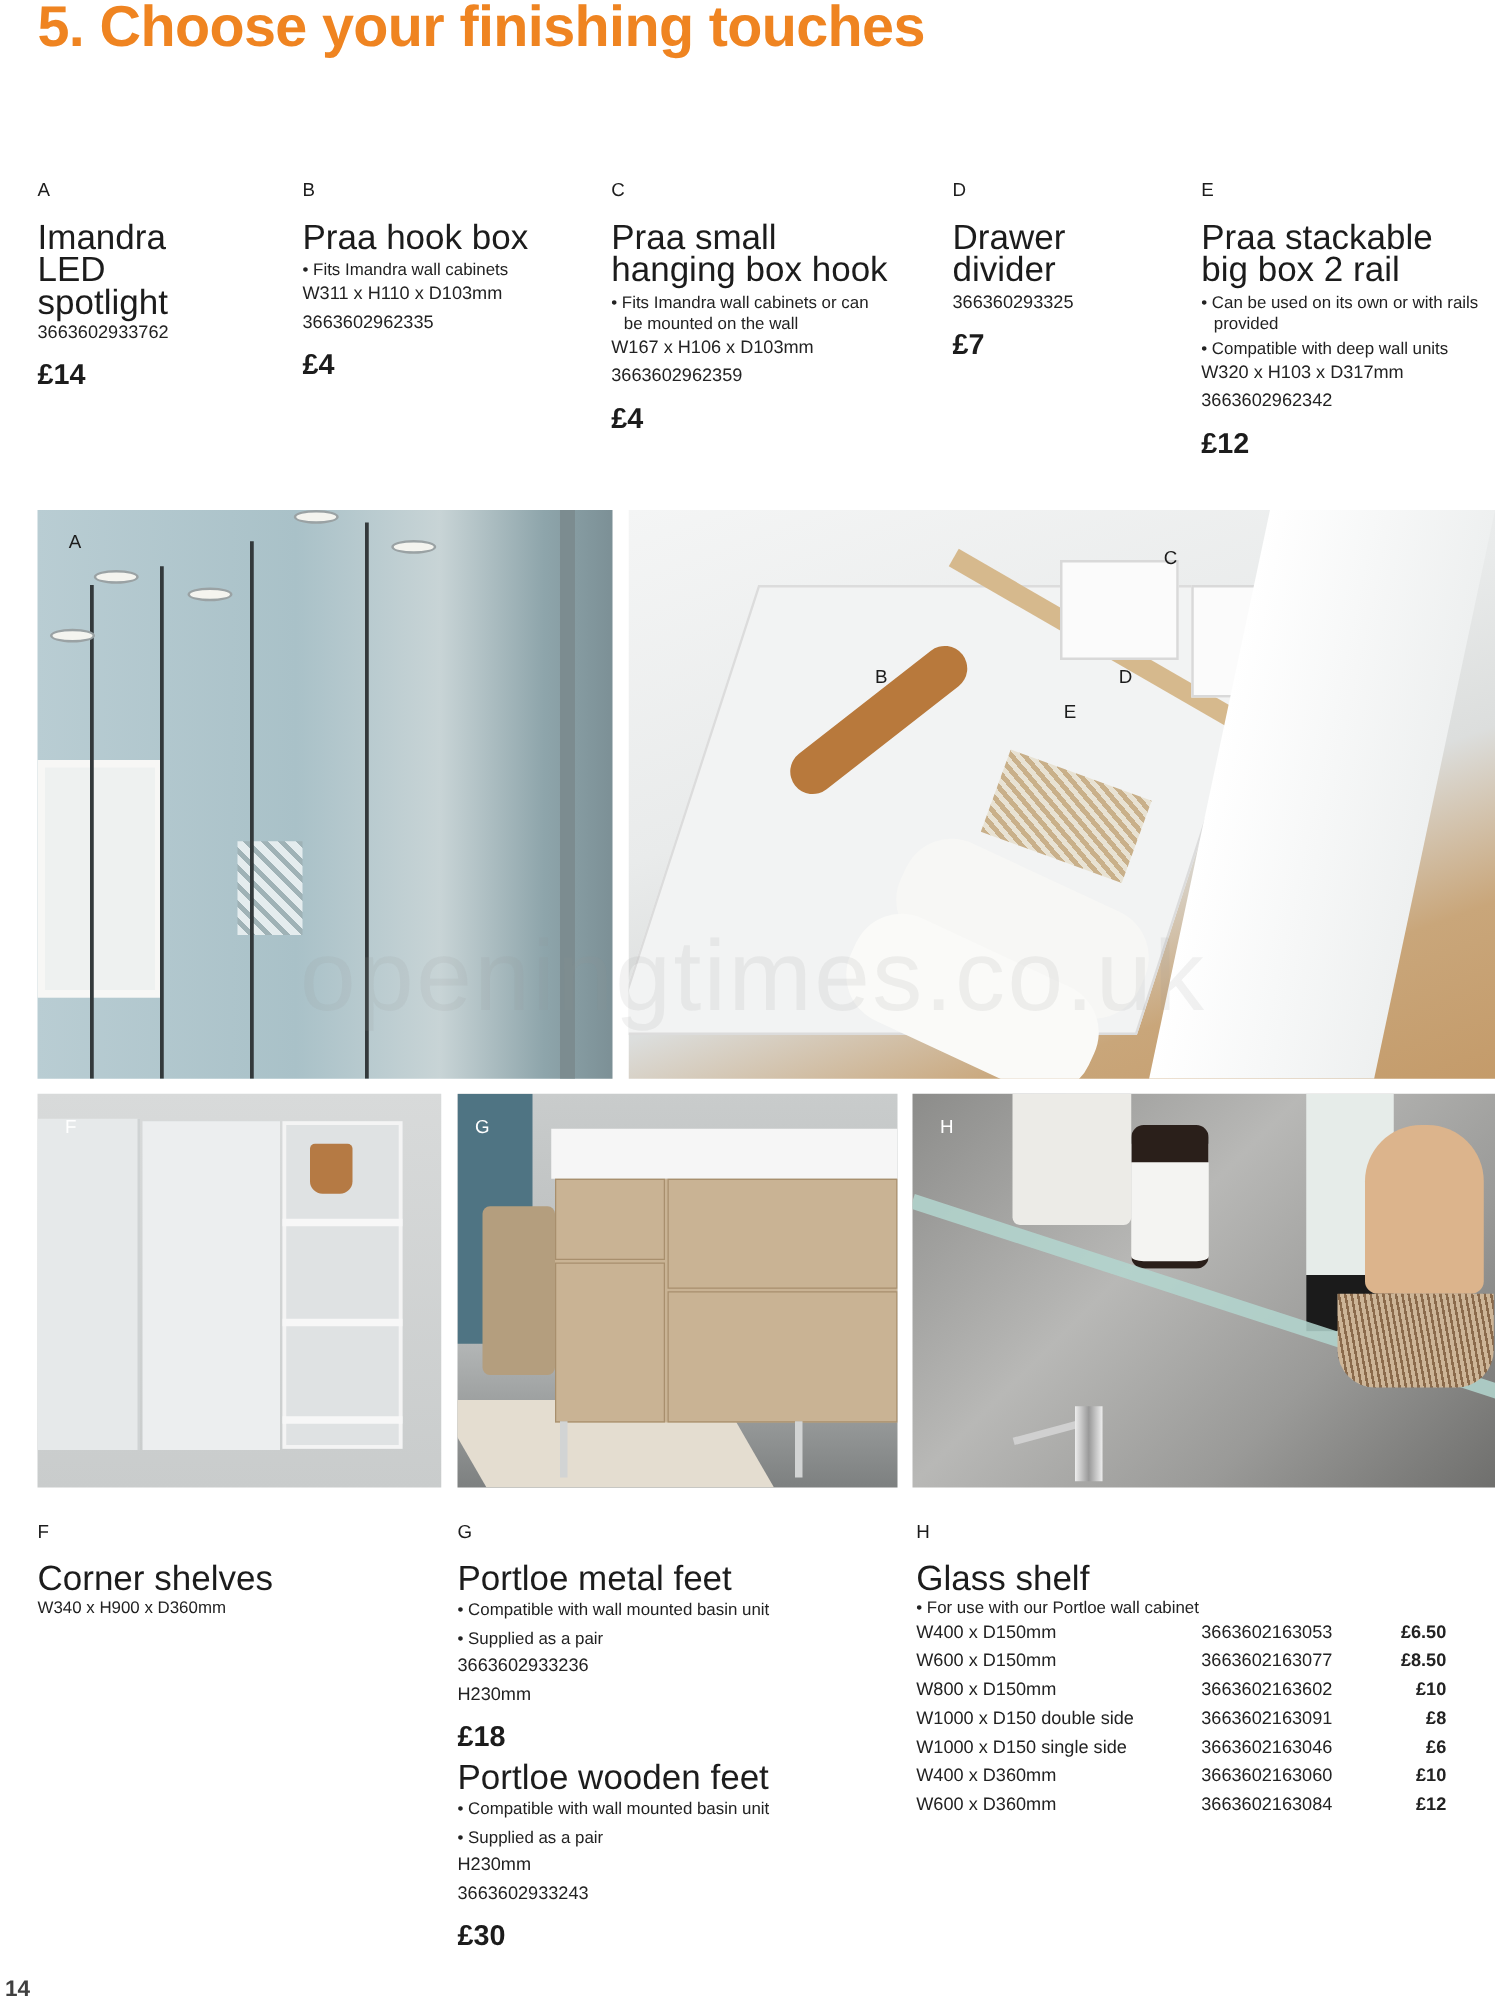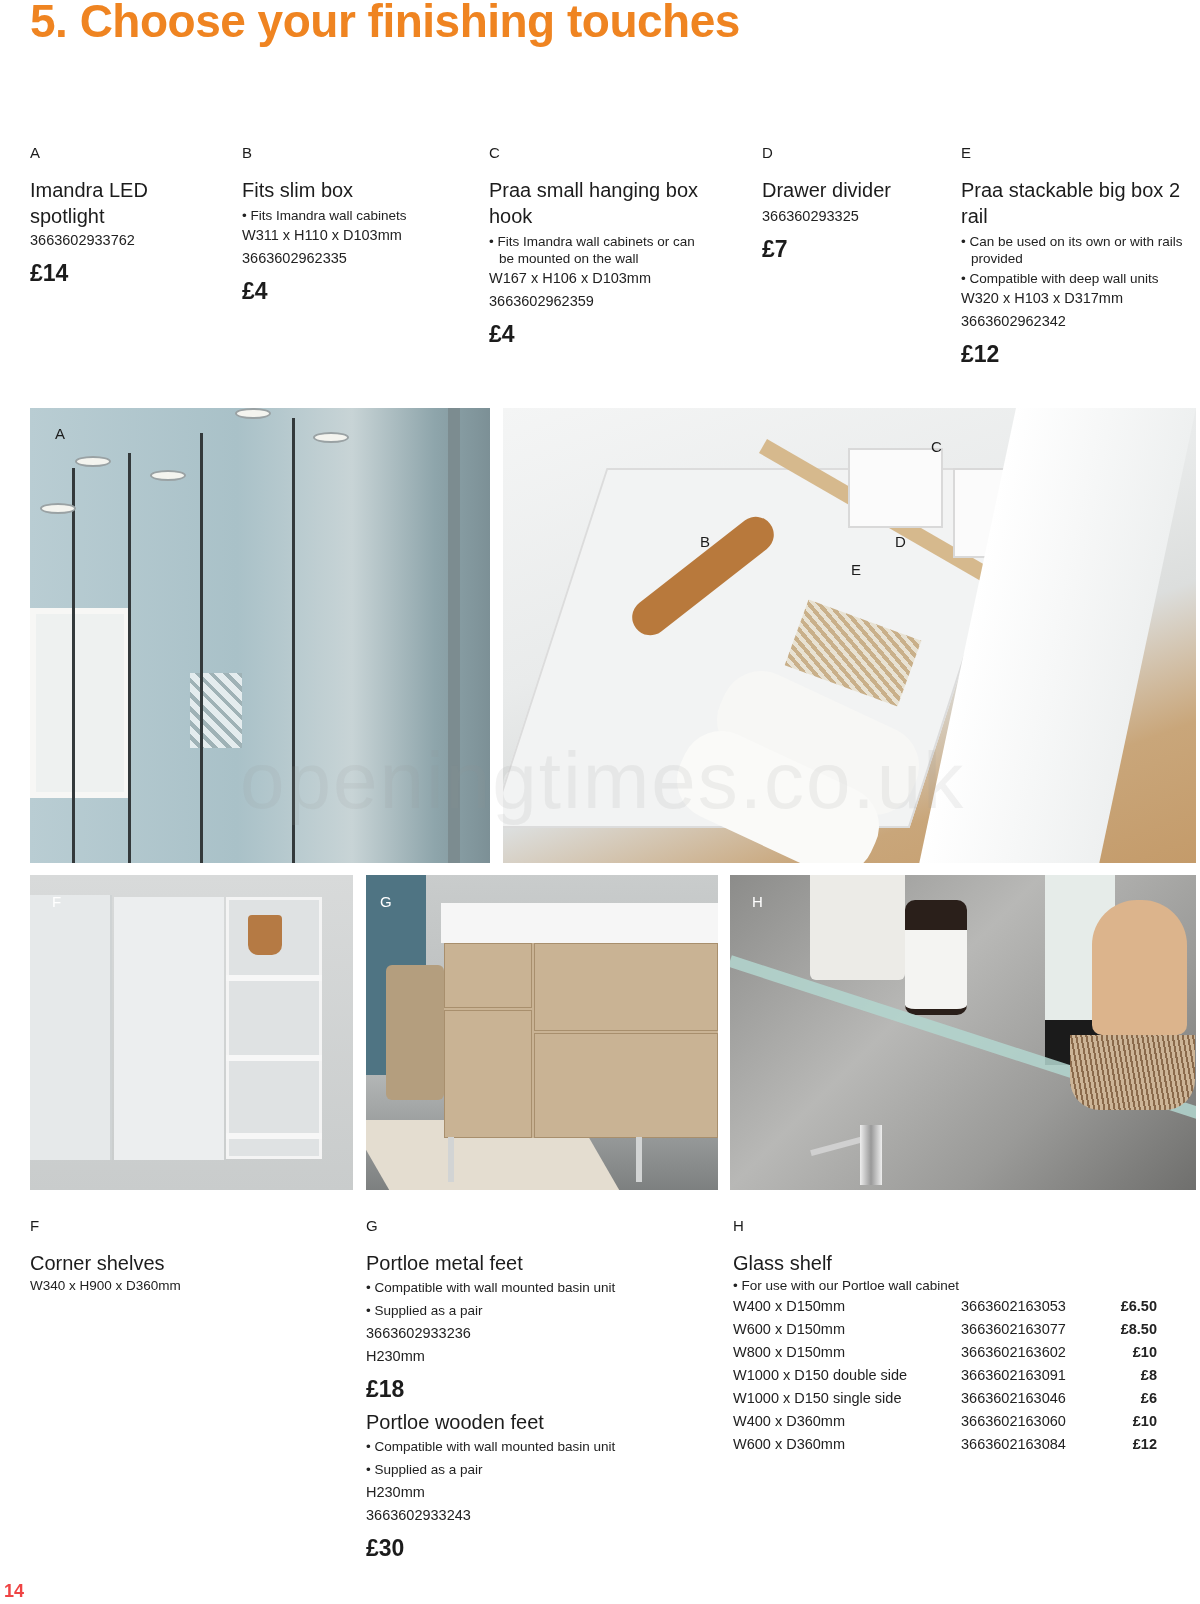--- a/index.html
+++ b/index.html
@@ -7,21 +7,21 @@
   body { position: relative; font-family: "Liberation Sans", "DejaVu Sans", sans-serif; color: #1c1c1c; }
 
   .page-title {
     position: absolute; left: 30px; top: -6px;
     font-size: 46px; font-weight: bold; color: #ef8421; letter-spacing: -0.5px;
     white-space: nowrap;
   }
 
   .product { position: absolute; }
   .letter { font-size: 15px; color: #1c1c1c; display: block; margin-bottom: 16px; }
-  .pname { font-size: 20px; line-height: 26px; color: #1c1c1c; font-weight: normal; }
+  .pname { font-size: 28px; line-height: 26px; color: #1c1c1c; font-weight: normal; }
   .bullet { font-size: 13.5px; line-height: 17px; color: #222; padding-left: 10px; text-indent: -10px; }
   .bullet::before { content: "\2022\00a0"; }
   .line { font-size: 14.5px; line-height: 23px; color: #222; }
   .price { font-size: 23px; font-weight: bold; color: #1c1c1c; margin-top: 8px; display: block; }
 
   .photo { position: absolute; overflow: hidden; }
   .photo-label { position: absolute; font-size: 15px; }
 
   
   #photo-a { left: 30px; top: 408px; width: 460px; height: 455px;
@@ -73,37 +73,37 @@
   #photo-h .bristle { position: absolute; left: 340px; top: 160px; width: 125px; height: 75px; background: repeating-linear-gradient(80deg,#cdb597 0 3px,#8a6a4b 3px 5px); border-radius: 0 0 30px 30px; }
   #photo-h .pump { position: absolute; left: 130px; top: 250px; width: 22px; height: 60px; background: linear-gradient(90deg,#eee,#999,#eee); }
   #photo-h .pump-arm { position: absolute; left: 80px; top: 268px; width: 55px; height: 6px; background: #d0d0d0; transform: rotate(-15deg); }
 
   .watermark { position: absolute; left: 240px; top: 735px; font-size: 80px; color: rgba(150,150,150,0.12); letter-spacing: 2px; white-space: nowrap; }
 
   table.spec { border-collapse: collapse; }
   table.spec td { font-size: 14.5px; line-height: 23px; color: #222; padding: 0; vertical-align: top; white-space: nowrap; }
   table.spec td.p { font-weight: bold; text-align: right; }
 
-  .page-number { position: absolute; left: 4px; top: 1581px; font-size: 18px; font-weight: bold; color: #ef4444; }
+  .page-number { position: absolute; left: 4px; top: 1581px; font-size: 18px; font-weight: bold; color: #404040; }
 </style>
 </head>
 <body>
 
 <h1 class="page-title">5. Choose your finishing touches</h1>
 
 <div class="product" style="left:30px; top:144px; width:190px;">
   <span class="letter">A</span>
   <h2 class="pname" style="width:160px;">Imandra LED spotlight</h2>
   <div class="line">3663602933762</div>
   <span class="price">£14</span>
 </div>
 
 <div class="product" style="left:242px; top:144px; width:220px;">
   <span class="letter">B</span>
-  <h2 class="pname">Fits slim box</h2>
+  <h2 class="pname">Praa hook box</h2>
   <div class="bullet" style="margin-top:4px;">Fits Imandra wall cabinets</div>
   <div class="line">W311 x H110 x D103mm</div>
   <div class="line">3663602962335</div>
   <span class="price">£4</span>
 </div>
 
 <div class="product" style="left:489px; top:144px; width:225px;">
   <span class="letter">C</span>
   <h2 class="pname">Praa small hanging box hook</h2>
   <div class="bullet" style="margin-top:4px; width:210px;">Fits Imandra wall cabinets or can be mounted on the wall</div>

